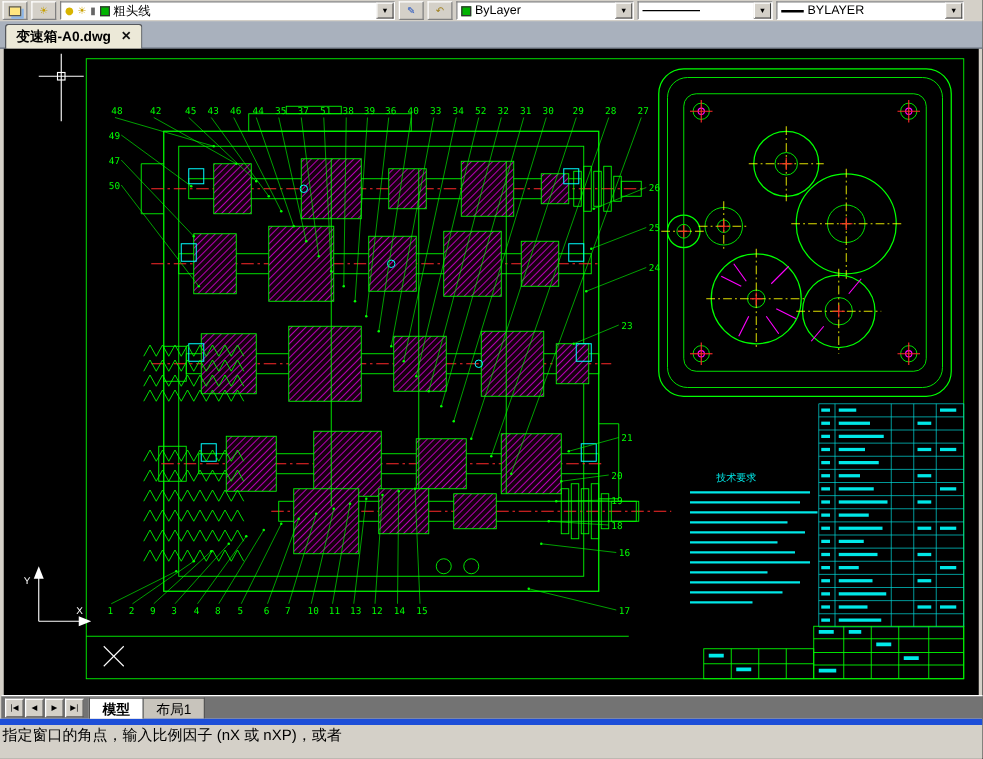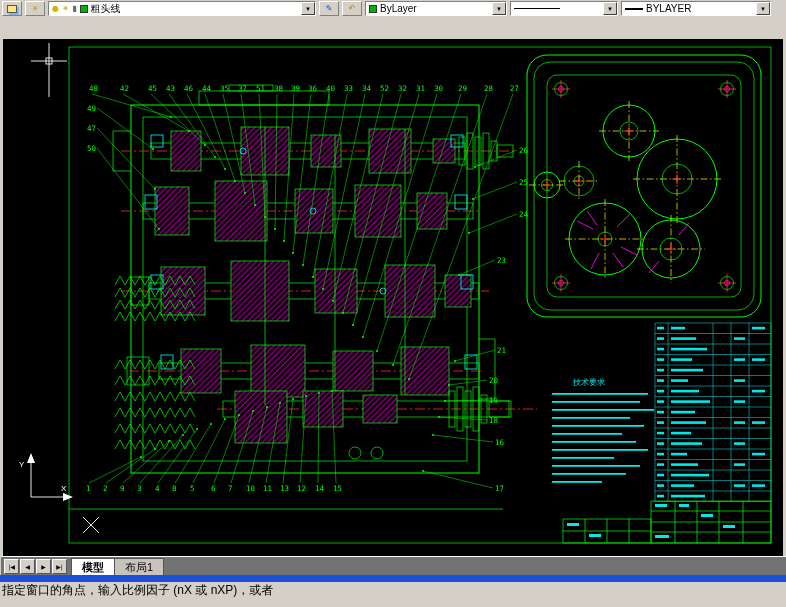--- a/index.html
+++ b/index.html
@@ -43,21 +43,21 @@
   .ucslab{fill:#fff;font-size:8px;font-family:"Liberation Sans",sans-serif}
 
   
   .laytabs{position:absolute;top:556px;left:1px;width:100%;height:19px;background:#737373;display:flex;align-items:flex-end;padding-left:3px;border-top:1px solid #fff}
   .nav{display:flex;gap:1px;margin:0 4px 1px 0}
   .navbtn{width:15px;height:15px;background:#d4d0c8;border:1px solid;border-color:#fff #555 #555 #fff;font-size:6px;display:flex;align-items:center;justify-content:center;font-family:"DejaVu Sans",sans-serif}
   .mtab{height:17px;padding:0 10px;font-size:11px;display:flex;align-items:center;background:#c8c4bc;border:1px solid #555;border-bottom:none;margin-right:-1px}
   .mtab.active{background:#fff;font-weight:bold;z-index:2}
 
   
-  .cmd{position:absolute;top:575px;left:0;width:100%;height:32px;background:#d4d0c8;border-top:7px solid #1d4ed8;font-size:12px;line-height:16px;padding:0 2px;white-space:nowrap;overflow:hidden}
+  .cmd{position:absolute;top:575px;left:0;width:100%;height:32px;background:#d4d0c8;border-top:5px solid #1d4ed8;font-size:12px;line-height:16px;padding:0 2px;white-space:nowrap;overflow:hidden}
 </style>
 </head>
 <body>
 
 <div class="root">
 
   <div class="toolbar">
     <div class="tbtn">
         <span class="ic-layers"></span>
       </div>
@@ -88,20 +88,26 @@
 
       <span class="drop">▼</span>
     </div>
     <div class="combo" style="width:150px">
       <span class="linesample" style="width:18px;border-top-width:2px"></span>
       <span>BYLAYER</span>
       <span class="drop">▼</span>
     </div>
   </div>
 
+  <div class="filetabrow">
+    <div class="ftab">
+      <span>变速箱-A0.dwg</span>
+      <span class="close">✕</span>
+    </div>
+  </div>
 
   <div class="canvas">
     <svg id="cad-svg" width="780" height="517" viewBox="0 0 780 517">
       <defs>
         <pattern id="hm" width="4" height="4" patternUnits="userSpaceOnUse" patternTransform="rotate(45)">
           <rect width="4" height="4" fill="#16000f"></rect>
           <line x1="0" y1="0" x2="0" y2="4" stroke="#ff00ff" stroke-width="1.1"></line>
         </pattern>
         <path id="zz" class="g2" d="M112,0 l5,-9 l5,9 l5,-9 l5,9 l5,-9 l5,9 l5,-9 l5,9 l5,-9 l5,9 l5,-9 l5,9 l5,-9 l5,9 l5,-9 l5,9"></path>
       </defs>

